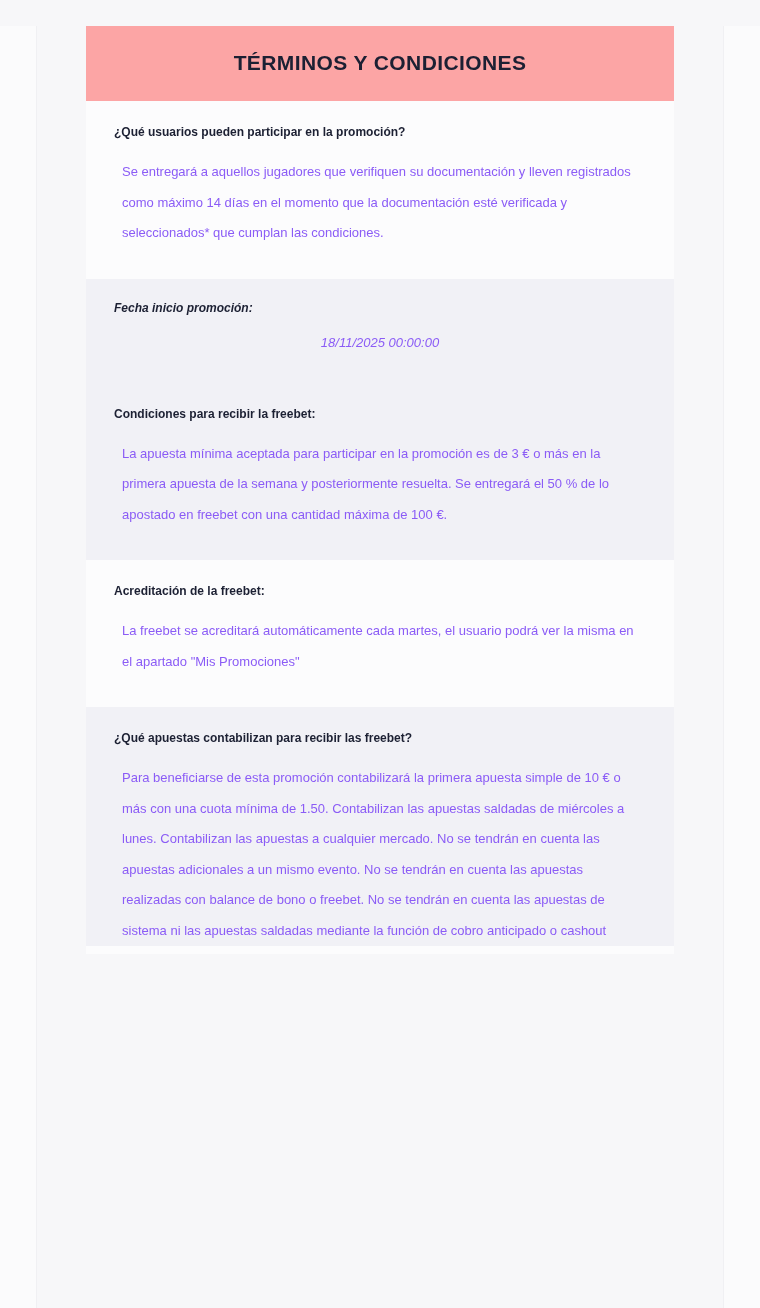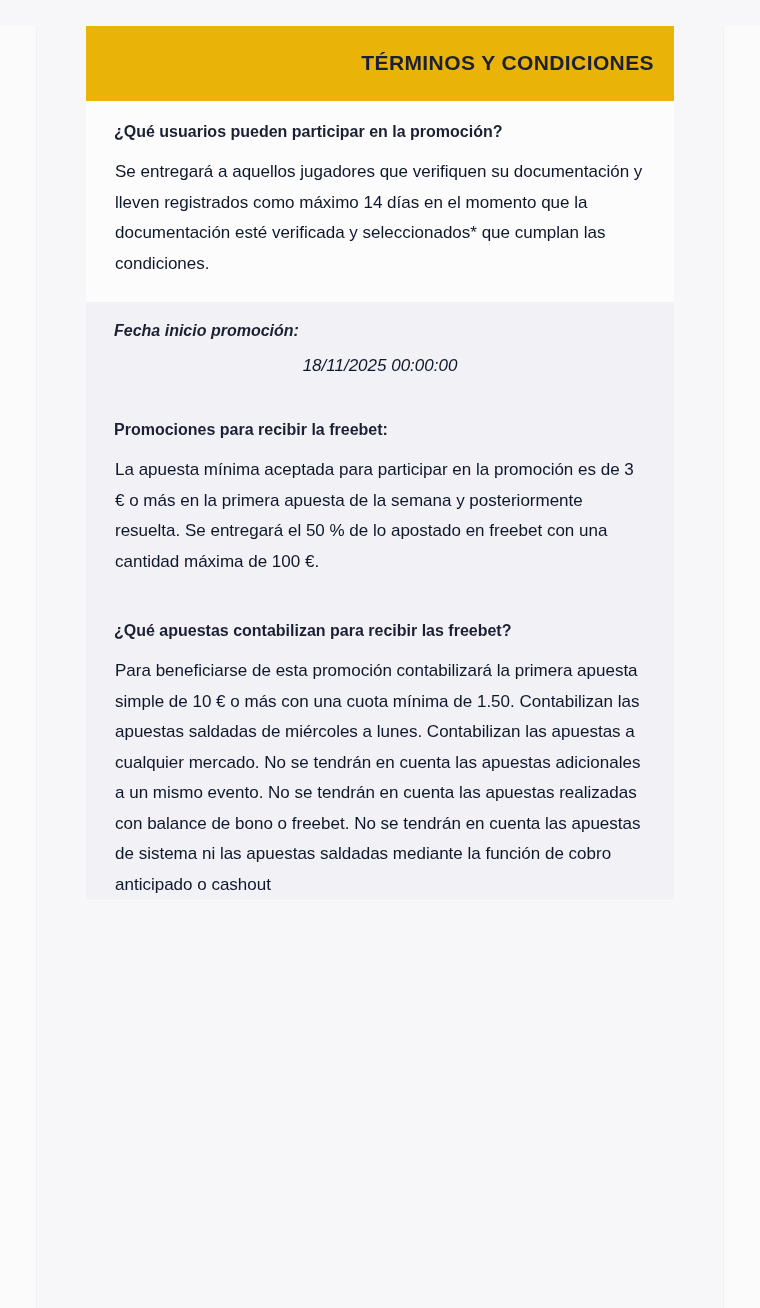--- a/index.html
+++ b/index.html
@@ -41,23 +41,23 @@
   }
   .card {
     position: relative;
     margin: 26px auto 0 auto;
     width: 588px;
     background: #fcfcfd;
     box-sizing: border-box;
     overflow: hidden;
   }
   .card-header {
-    background: #eab308;
+    background: #fca5a5;
     padding: 24px 20px 25px 20px;
-    text-align: right;
+    text-align: center;
   }
   .card-header h1 {
     margin: 0;
     font-size: 21px;
     line-height: 26px;
     letter-spacing: 0.4px;
     font-weight: 700;
     color: #1c2033;
   }
   .section {
@@ -65,31 +65,31 @@
     box-sizing: border-box;
   }
   .section.shade {
     background: #f1f1f6;
   }
   .section.plain {
     background: #fcfcfd;
   }
   .section h2 {
     margin: 0 0 14px 0;
-    font-size: 16px;
+    font-size: 12px;
     line-height: 22px;
     font-weight: 700;
     color: #1c2033;
   }
   .section p {
-    margin: 1px;
-    font-size: 17px;
+    margin: 8px;
+    font-size: 13px;
     line-height: 30.5px;
     font-weight: 400;
-    color: #0f172a;
+    color: #8b5cf6;
   }
   .section p.value {
     line-height: 28px;
     text-align: center;
   }
   .section.tight {
     padding-top: 18px;
     padding-bottom: 18px;
     font-style: italic;
   }
@@ -119,24 +119,28 @@
       <p>Se entregará a aquellos jugadores que verifiquen su documentación y lleven registrados como máximo 14 días en el momento que la documentación esté verificada y seleccionados* que cumplan las condiciones.</p>
     </div>
 
     <div class="section shade tight">
       <h2>Fecha inicio promoción:</h2>
       <p class="value">18/11/2025 00:00:00</p>
     </div>
 
 
     <div class="section shade">
-      <h2>Promociones para recibir la freebet:</h2>
+      <h2>Condiciones para recibir la freebet:</h2>
       <p>La apuesta mínima aceptada para participar en la promoción es de 3 € o más en la primera apuesta de la semana y posteriormente resuelta. Se entregará el 50 % de lo apostado en freebet con una cantidad máxima de 100 €.</p>
     </div>
 
+    <div class="section plain">
+      <h2>Acreditación de la freebet:</h2>
+      <p>La freebet se acreditará automáticamente cada martes, el usuario podrá ver la misma en el apartado "Mis Promociones"</p>
+    </div>
 
     <div class="section shade clip-last">
       <h2>¿Qué apuestas contabilizan para recibir las freebet?</h2>
       <p>Para beneficiarse de esta promoción contabilizará la primera apuesta simple de 10 € o más con una cuota mínima de 1.50. Contabilizan las apuestas saldadas de miércoles a lunes. Contabilizan las apuestas a cualquier mercado. No se tendrán en cuenta las apuestas adicionales a un mismo evento. No se tendrán en cuenta las apuestas realizadas con balance de bono o freebet. No se tendrán en cuenta las apuestas de sistema ni las apuestas saldadas mediante la función de cobro anticipado o cashout</p>
     </div>
 
   </div>
 </div>
 
 </body></html>

